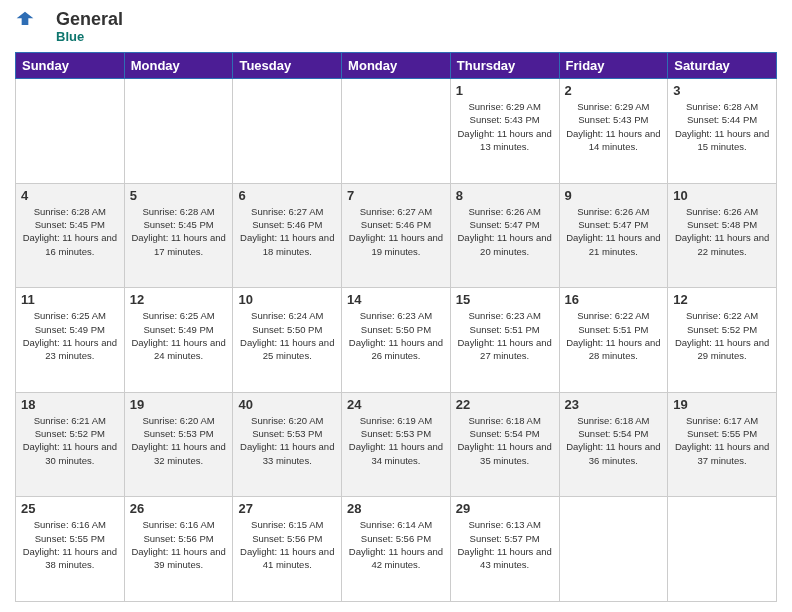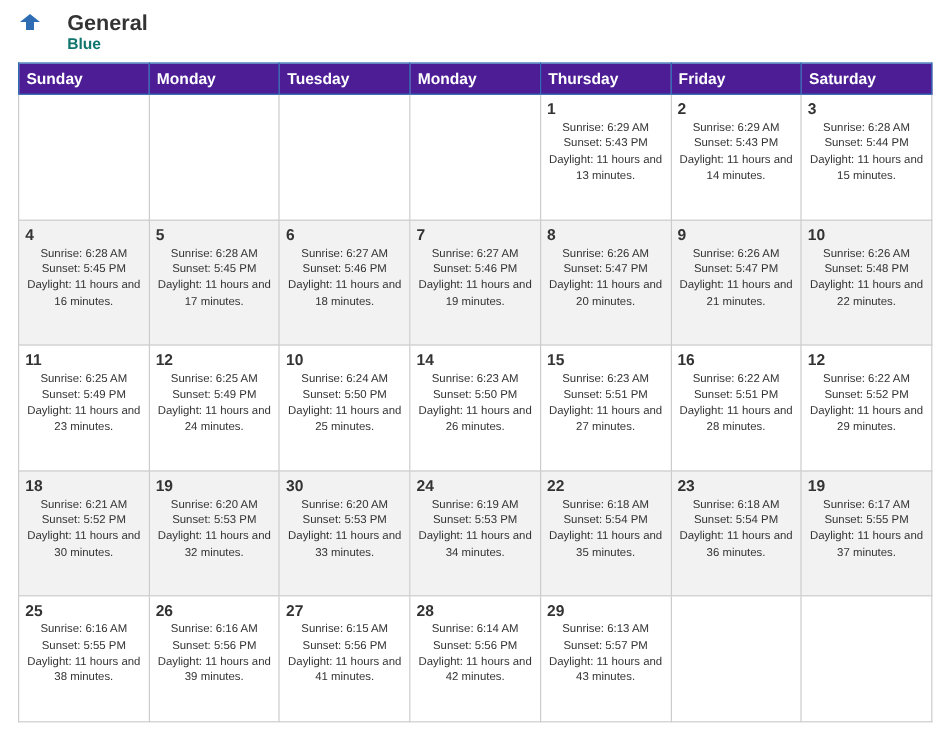--- a/index.html
+++ b/index.html
@@ -220,21 +220,21 @@
         <tr>
           <td>
             <span class="day-num">18</span>
             <div class="day-info">Sunrise: 6:21 AM<br>Sunset: 5:52 PM<br>Daylight: 11 hours and 30 minutes.</div>
           </td>
           <td>
             <span class="day-num">19</span>
             <div class="day-info">Sunrise: 6:20 AM<br>Sunset: 5:53 PM<br>Daylight: 11 hours and 32 minutes.</div>
           </td>
           <td>
-            <span class="day-num">30</span>
+            <span class="day-num">40</span>
             <div class="day-info">Sunrise: 6:20 AM<br>Sunset: 5:53 PM<br>Daylight: 11 hours and 33 minutes.</div>
           </td>
           <td>
             <span class="day-num">24</span>
             <div class="day-info">Sunrise: 6:19 AM<br>Sunset: 5:53 PM<br>Daylight: 11 hours and 34 minutes.</div>
           </td>
           <td>
             <span class="day-num">22</span>
             <div class="day-info">Sunrise: 6:18 AM<br>Sunset: 5:54 PM<br>Daylight: 11 hours and 35 minutes.</div>
           </td>

